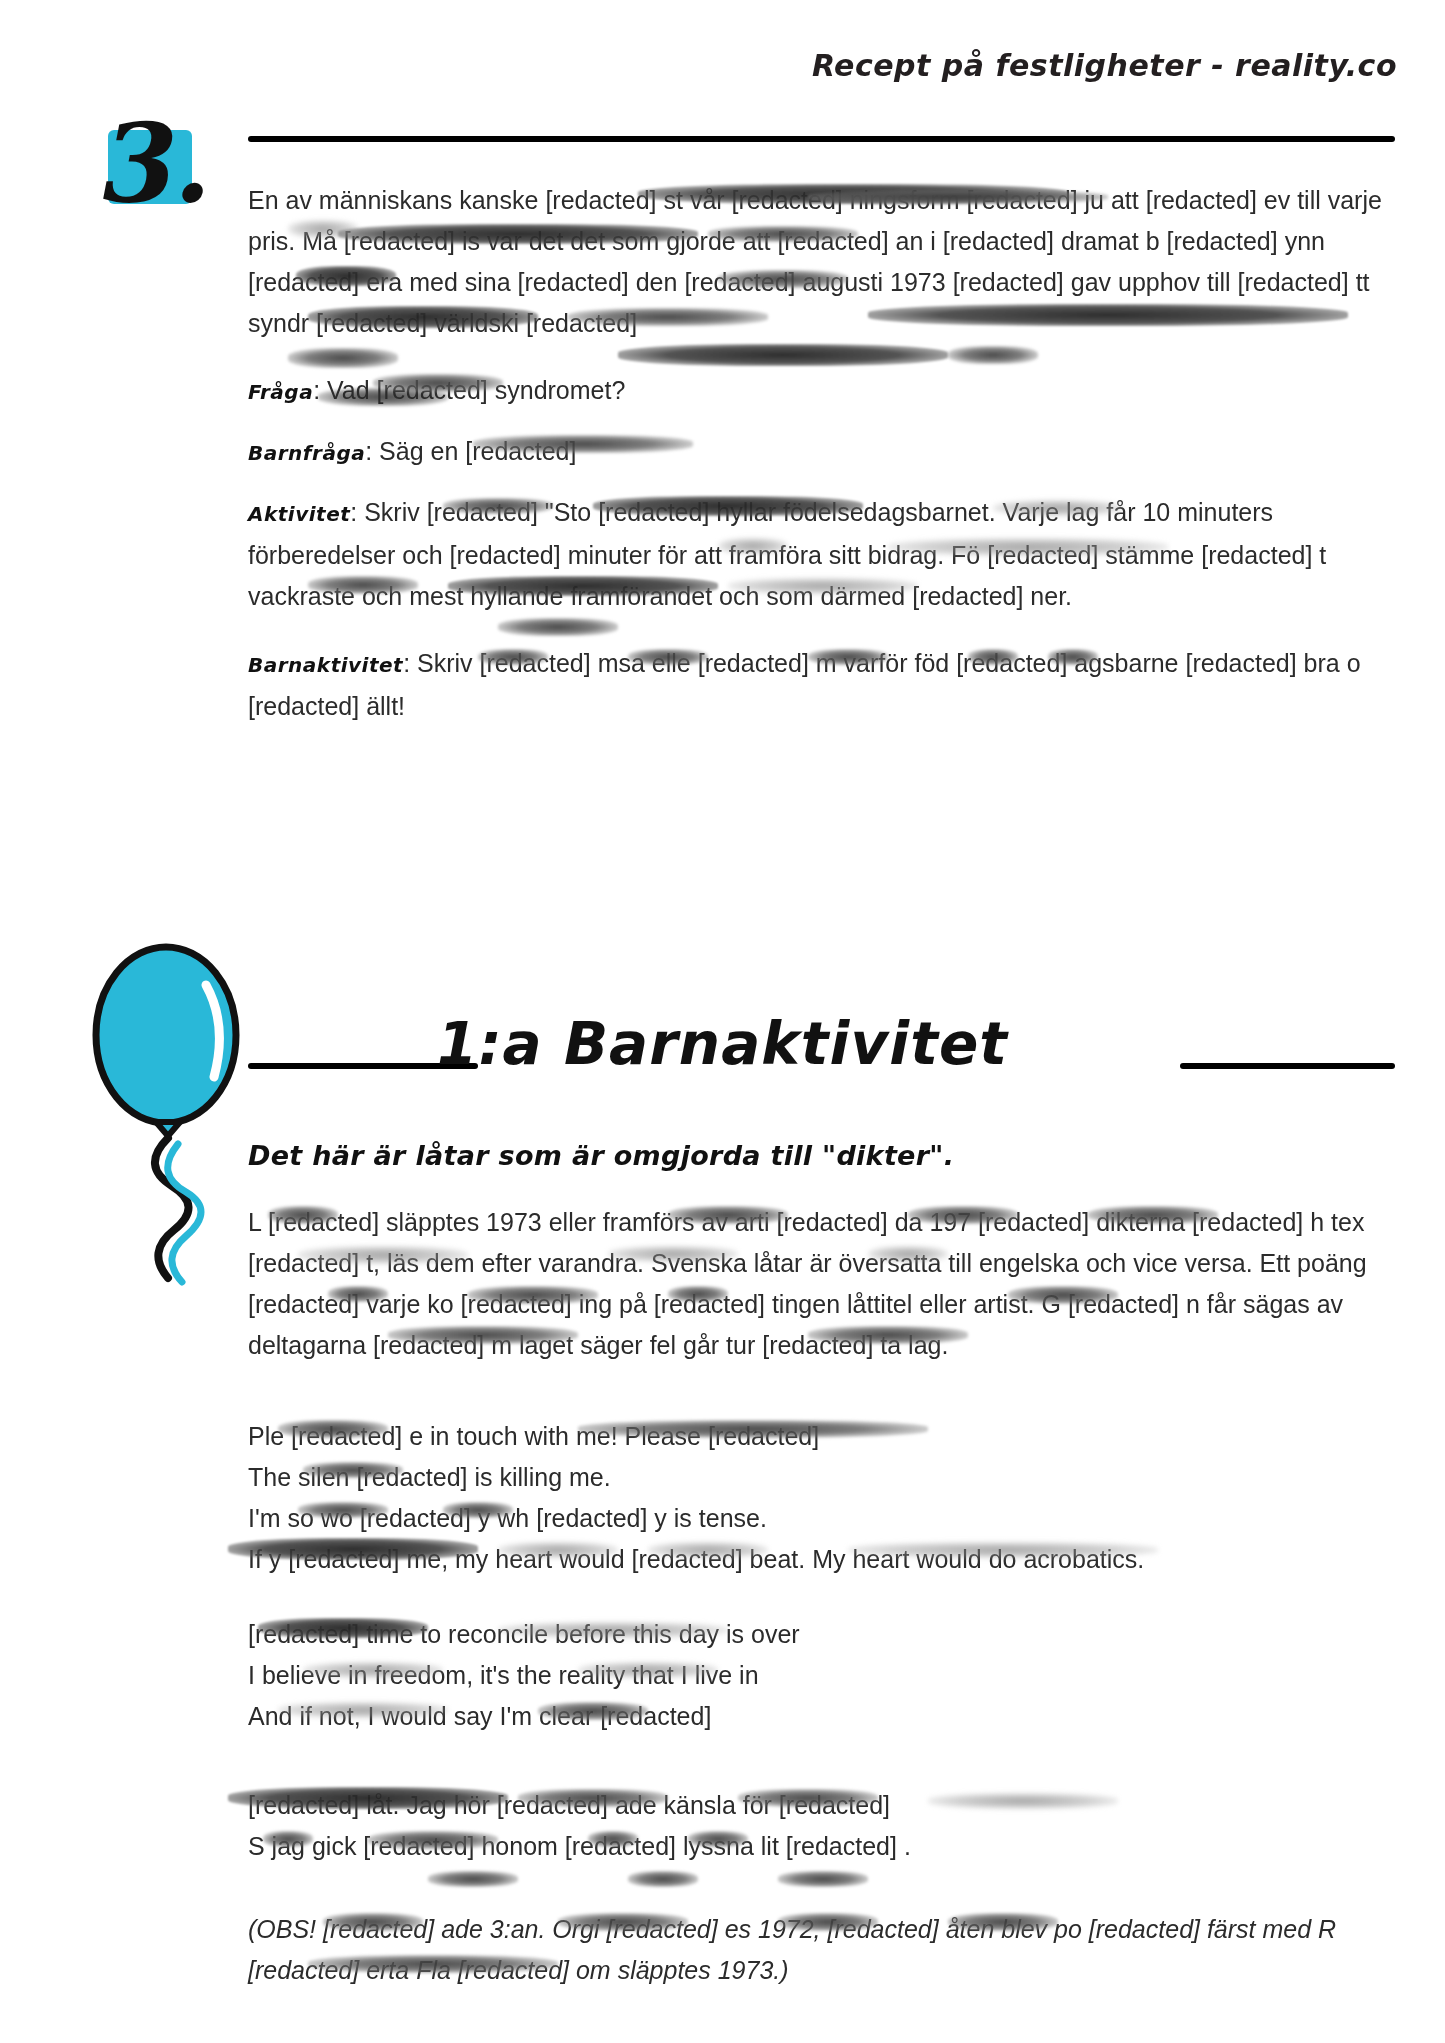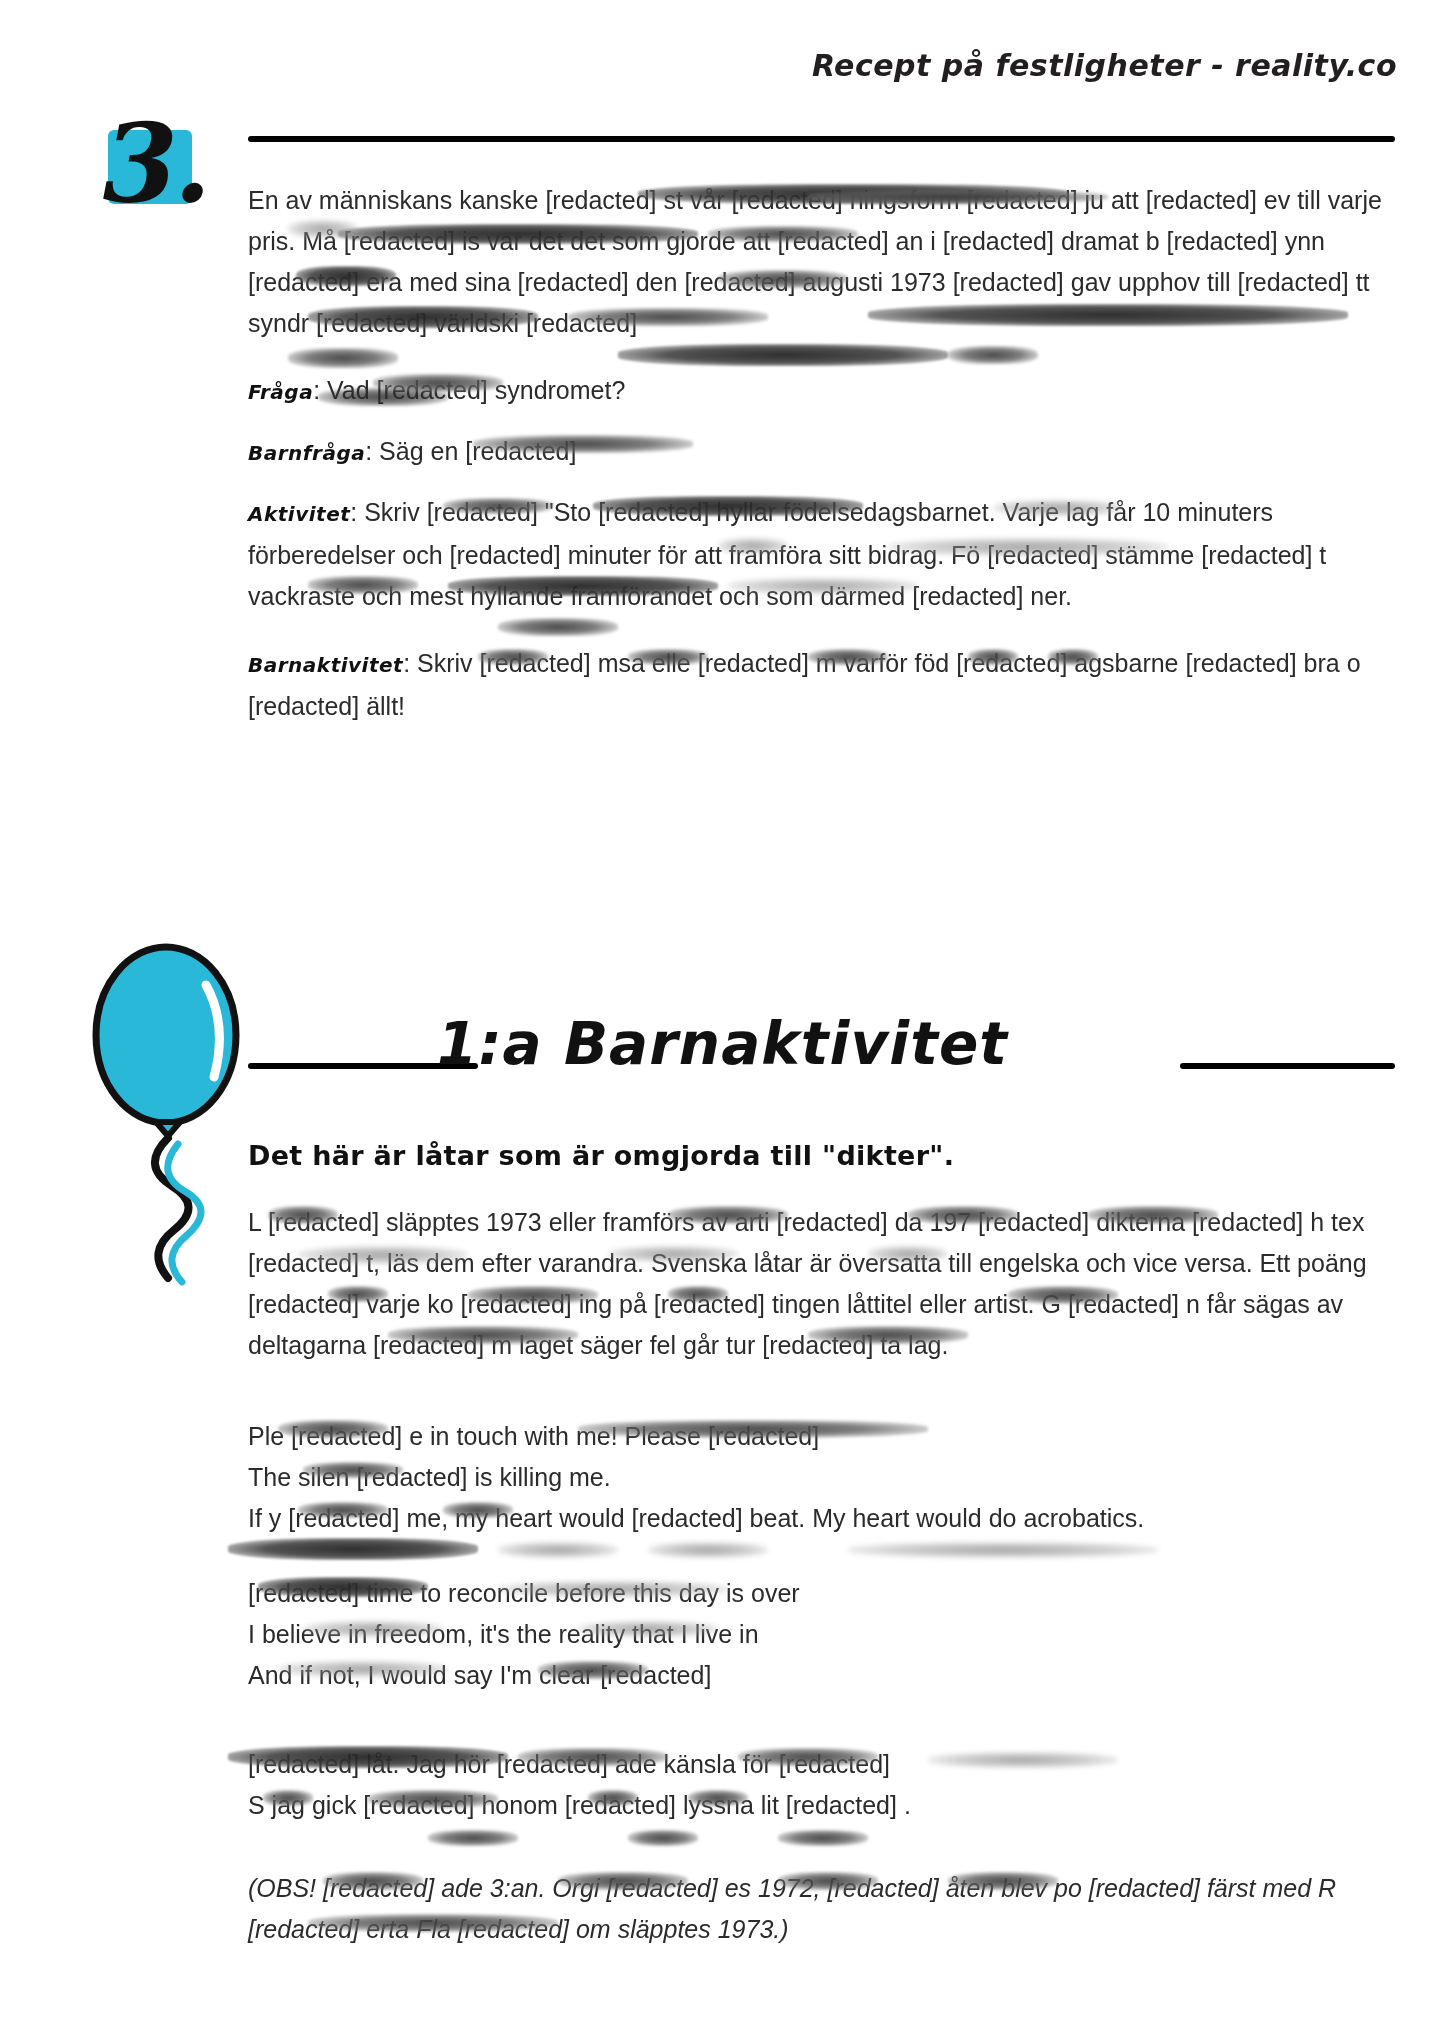--- a/index.html
+++ b/index.html
@@ -153,20 +153,21 @@
   .bonus-rule-left { left: 248px; width: 230px; }
   .bonus-rule-right { right: 50px; width: 215px; }
 
   .bonus-sub {
     position: absolute;
     left: 248px;
     top: 1140px;
     font-family: "DejaVu Sans", sans-serif;
     font-size: 27px;
     font-weight: bold;
+    font-style: italic;
     color: #111;
     letter-spacing: 0.3px;
   }
 
   .section-two {
     position: absolute;
     left: 248px;
     top: 1202px;
     width: 1148px;
   }
@@ -279,20 +280,21 @@
     <span class="smudge" style="left:220px; top:84px; width:130px; height:18px;"></span>
     <span class="smudge" style="left:420px; top:84px; width:60px; height:16px;"></span>
     <span class="smudge" style="left:760px; top:84px; width:110px; height:18px;"></span>
     <span class="smudge" style="left:140px; top:124px; width:190px; height:18px;"></span>
     <span class="smudge" style="left:560px; top:124px; width:160px; height:18px;"></span>
   </p>
 
   <div class="stanza" style="margin-top:50px;">
     <p class="lyric">Ple [redacted] e in touch with me! Please [redacted]</p>
     <p class="lyric">The silen [redacted] is killing me.</p>
+    <p class="lyric">I'm so wo [redacted] y wh [redacted] y is tense.</p>
     <p class="lyric">If y [redacted] me, my heart would [redacted] beat. My heart would do acrobatics.</p>
     <span class="smudge" style="left:30px; top:4px; width:110px; height:18px;"></span>
     <span class="smudge" style="left:330px; top:4px; width:350px; height:18px;"></span>
     <span class="smudge" style="left:55px; top:46px; width:100px; height:16px;"></span>
     <span class="smudge" style="left:50px; top:86px; width:90px; height:16px;"></span>
     <span class="smudge" style="left:195px; top:86px; width:70px; height:16px;"></span>
     <span class="smudge heavy" style="left:-20px; top:122px; width:250px; height:22px;"></span>
     <span class="smudge light" style="left:250px; top:126px; width:120px; height:16px;"></span>
     <span class="smudge light" style="left:400px; top:126px; width:120px; height:16px;"></span>
     <span class="smudge light" style="left:600px; top:126px; width:310px; height:16px;"></span>

